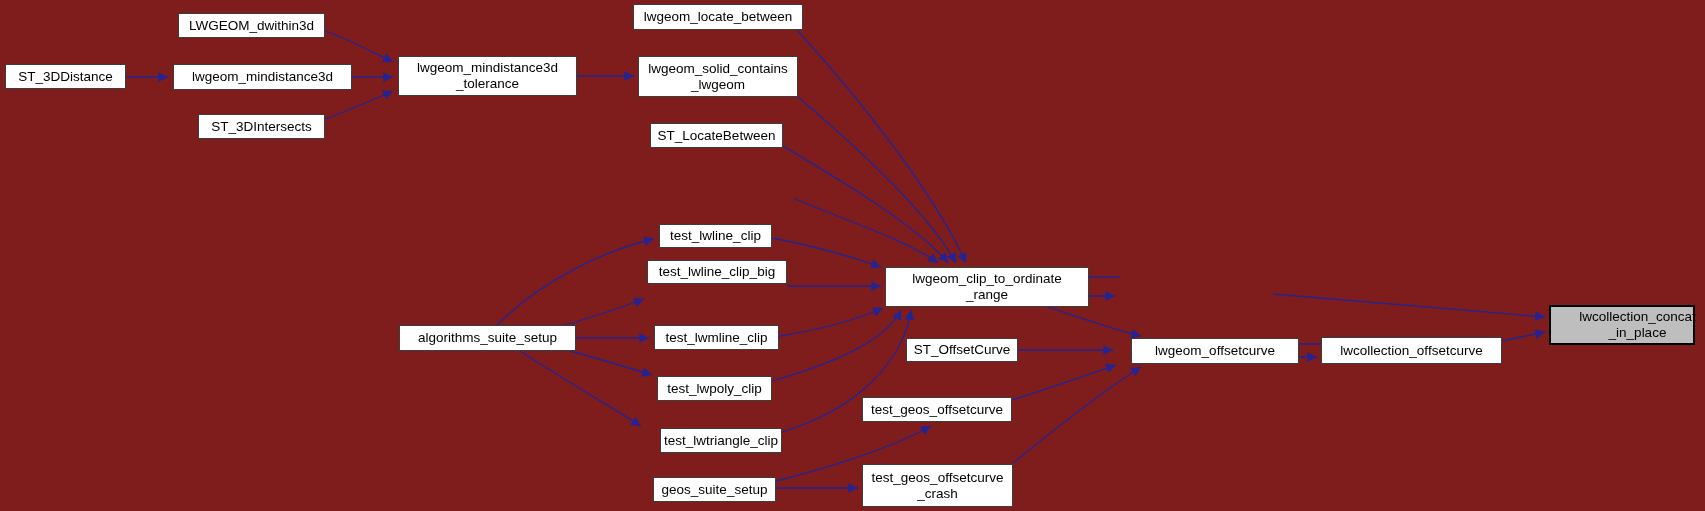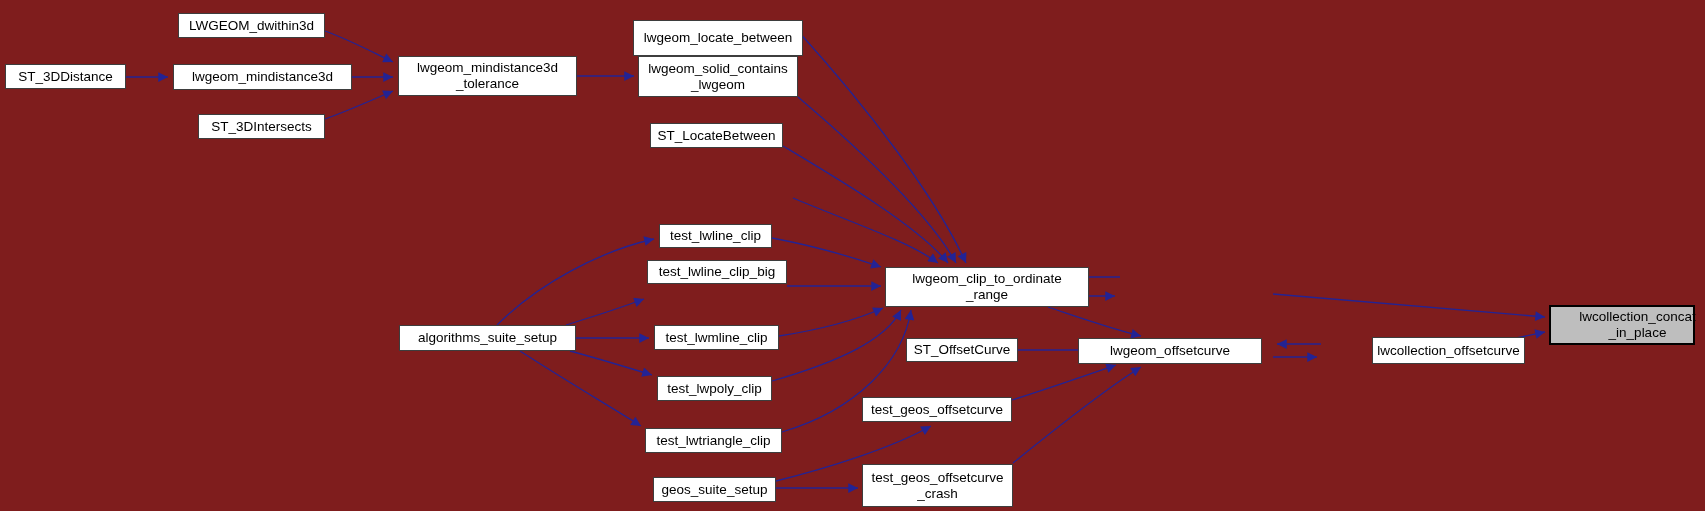--- a/index.html
+++ b/index.html
@@ -73,35 +73,35 @@
     <path d="M776,481 C828,468 892,448 931,426" marker-end="url(#arrow)"></path>
     <path d="M776,488 L858,488" marker-end="url(#arrow)"></path>
   </svg>
 
   <div class="node" style="left:178px;top:13px;width:147px;height:25px">LWGEOM_dwithin3d</div>
   <div class="node" style="left:5px;top:64px;width:121px;height:25px">ST_3DDistance</div>
   <div class="node" style="left:173px;top:64px;width:179px;height:26px">lwgeom_mindistance3d</div>
   <div class="node" style="left:198px;top:114px;width:127px;height:25px">ST_3DIntersects</div>
   <div class="node" style="left:398px;top:56px;width:179px;height:40px">lwgeom_mindistance3d
 _tolerance</div>
-  <div class="node" style="left:633px;top:20px;width:170px;height:36px">lwgeom_locate_between</div>
+  <div class="node" style="left:633px;top:4px;width:170px;height:26px">lwgeom_locate_between</div>
   <div class="node" style="left:638px;top:56px;width:160px;height:41px">lwgeom_solid_contains
 _lwgeom</div>
   <div class="node" style="left:650px;top:123px;width:133px;height:25px">ST_LocateBetween</div>
   <div class="node" style="left:659px;top:224px;width:113px;height:24px">test_lwline_clip</div>
   <div class="node" style="left:647px;top:260px;width:140px;height:24px">test_lwline_clip_big</div>
   <div class="node" style="left:654px;top:325px;width:125px;height:25px">test_lwmline_clip</div>
   <div class="node" style="left:399px;top:325px;width:177px;height:26px">algorithms_suite_setup</div>
   <div class="node" style="left:657px;top:376px;width:115px;height:25px">test_lwpoly_clip</div>
-  <div class="node" style="left:645px;top:428px;width:137px;height:25px">test_lwtriangle_clip</div>
+  <div class="node" style="left:660px;top:428px;width:122px;height:25px">test_lwtriangle_clip</div>
   <div class="node" style="left:653px;top:477px;width:123px;height:25px">geos_suite_setup</div>
   <div class="node" style="left:862px;top:397px;width:150px;height:25px">test_geos_offsetcurve</div>
   <div class="node" style="left:862px;top:464px;width:151px;height:43px">test_geos_offsetcurve
 _crash</div>
   <div class="node" style="left:885px;top:267px;width:204px;height:40px">lwgeom_clip_to_ordinate
 _range</div>
   <div class="node" style="left:906px;top:338px;width:112px;height:24px">ST_OffsetCurve</div>
-  <div class="node" style="left:1078px;top:338px;width:184px;height:26px">lwgeom_offsetcurve</div>
-  <div class="node" style="left:1372px;top:337px;width:153px;height:27px">lwcollection_offsetcurve</div>
+  <div class="node" style="left:1131px;top:338px;width:168px;height:26px">lwgeom_offsetcurve</div>
+  <div class="node" style="left:1321px;top:337px;width:181px;height:27px">lwcollection_offsetcurve</div>
   <div class="node target" style="left:1549px;top:305px;width:146px;height:40px">lwcollection_concat
 _in_place</div>
 
 </div>
 
 </body></html>

